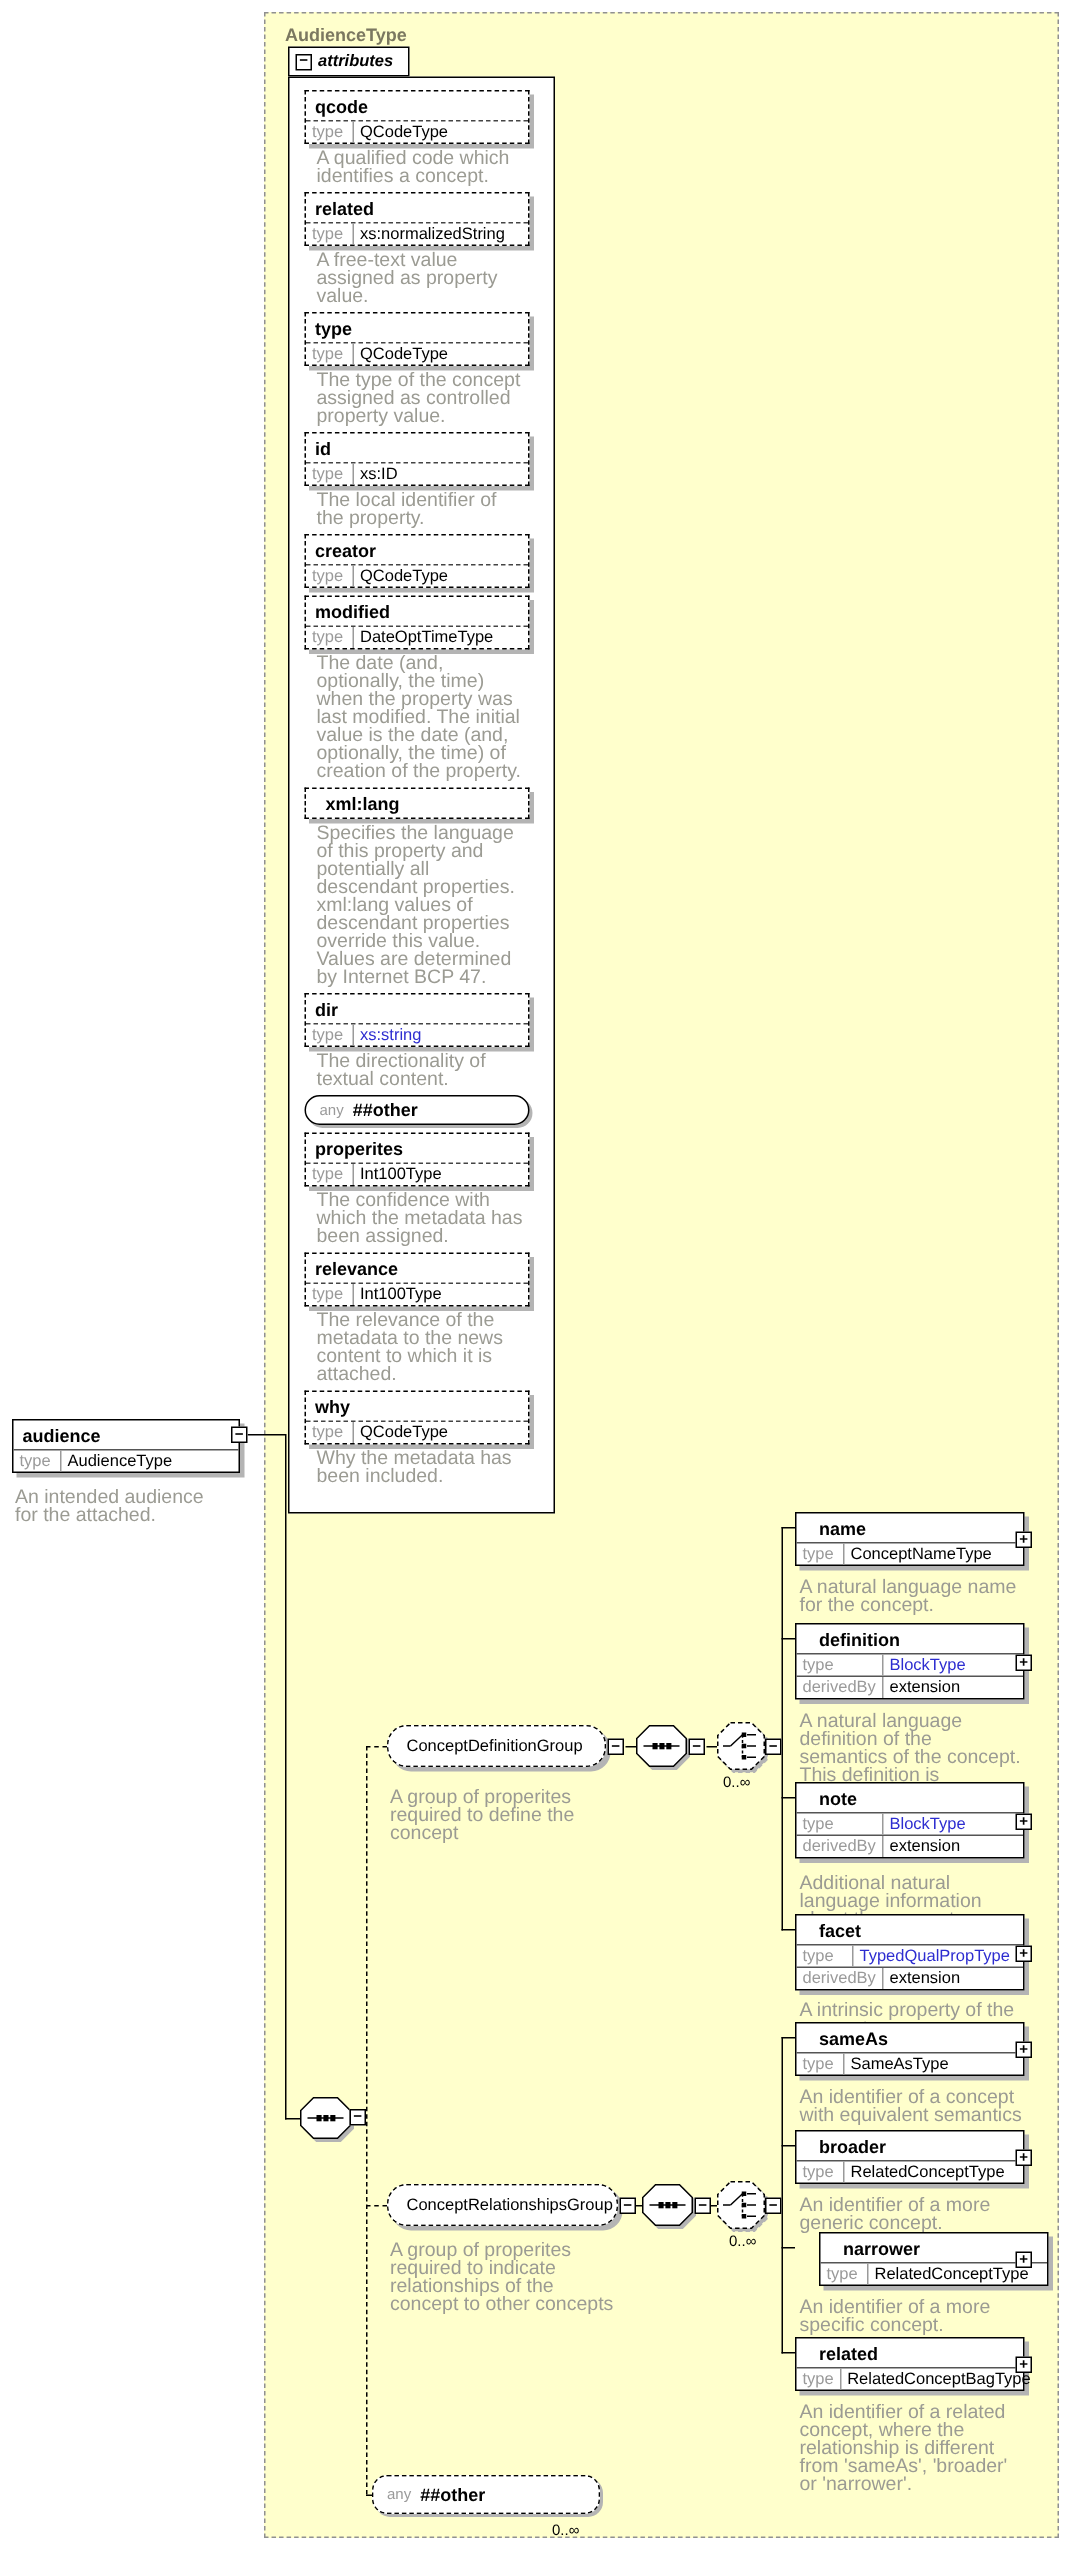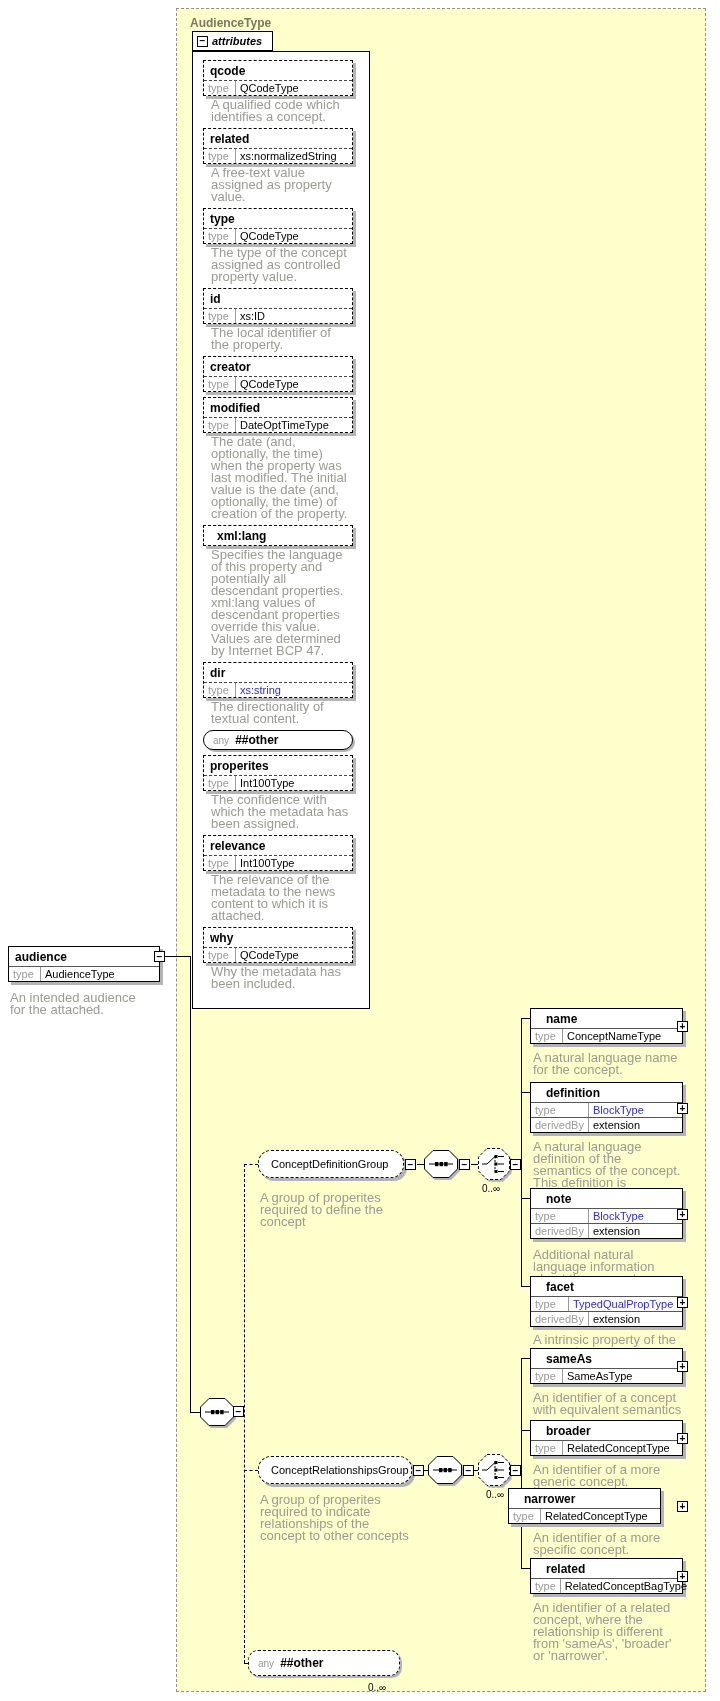--- a/index.html
+++ b/index.html
@@ -353,21 +353,21 @@
 <div class="abs nodebox elem" style="left:530px;top:1420px">
   <div class="ntitle">broader</div>
   <div class="trow solidrow">
       <span class="tlabel" style="width:32px">type</span>
       <span class="tval">RelatedConceptType</span>
     </div>
 </div>
 <div class="abs pm" style="left:677px;top:1433px">+</div>
 <div class="abs ann" style="left:533px;top:1464px;width:150px">An identifier of a more generic concept.</div>
 
-<div class="abs nodebox elem" style="left:508px;top:1488px">
+<div class="abs nodebox elem" style="left:546px;top:1488px">
   <div class="ntitle">narrower</div>
   <div class="trow solidrow">
       <span class="tlabel" style="width:32px">type</span>
       <span class="tval">RelatedConceptType</span>
     </div>
 </div>
 <div class="abs pm" style="left:677px;top:1501px">+</div>
 <div class="abs ann" style="left:533px;top:1532px;width:150px">An identifier of a more specific concept.</div>
 
 <div class="abs nodebox elem" style="left:530px;top:1558px">

